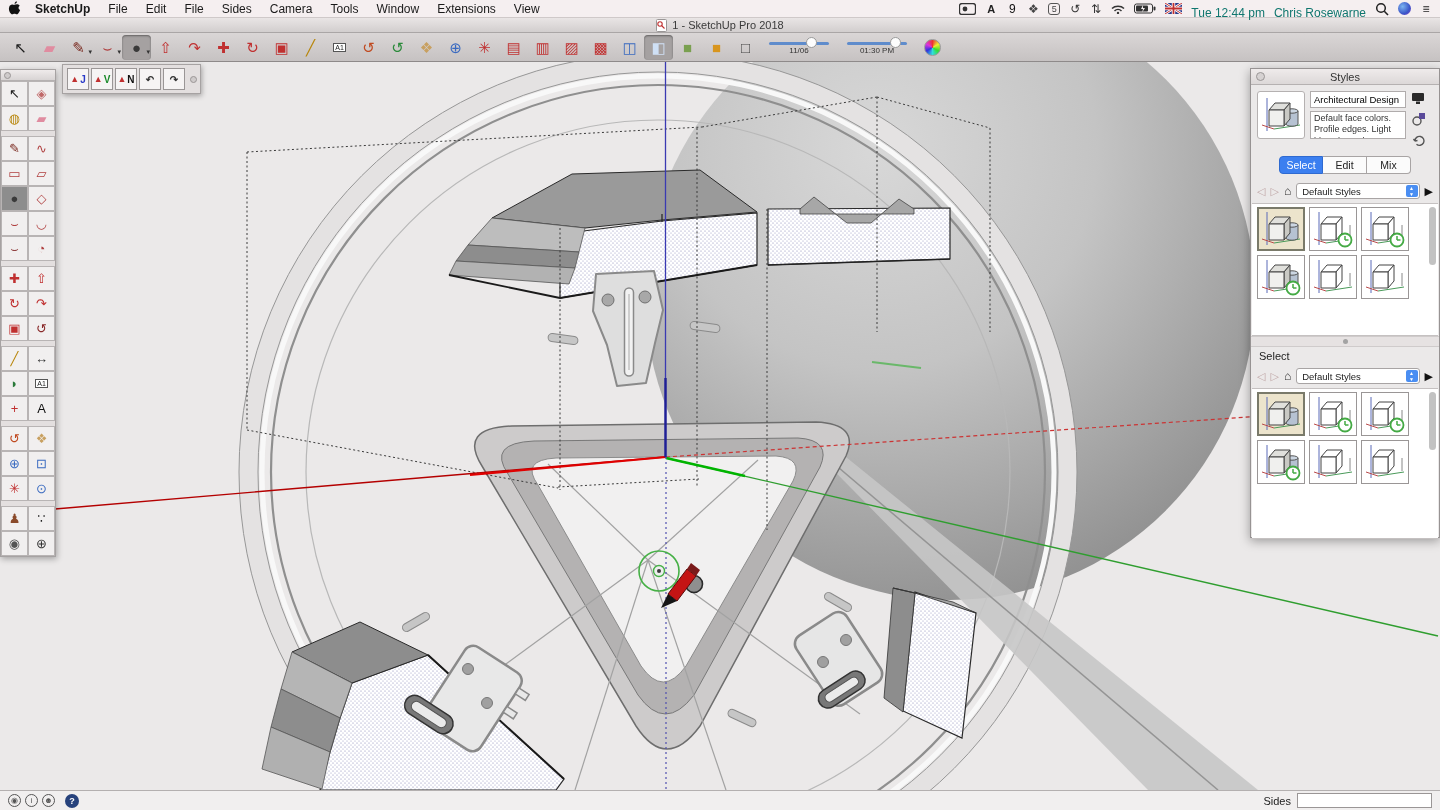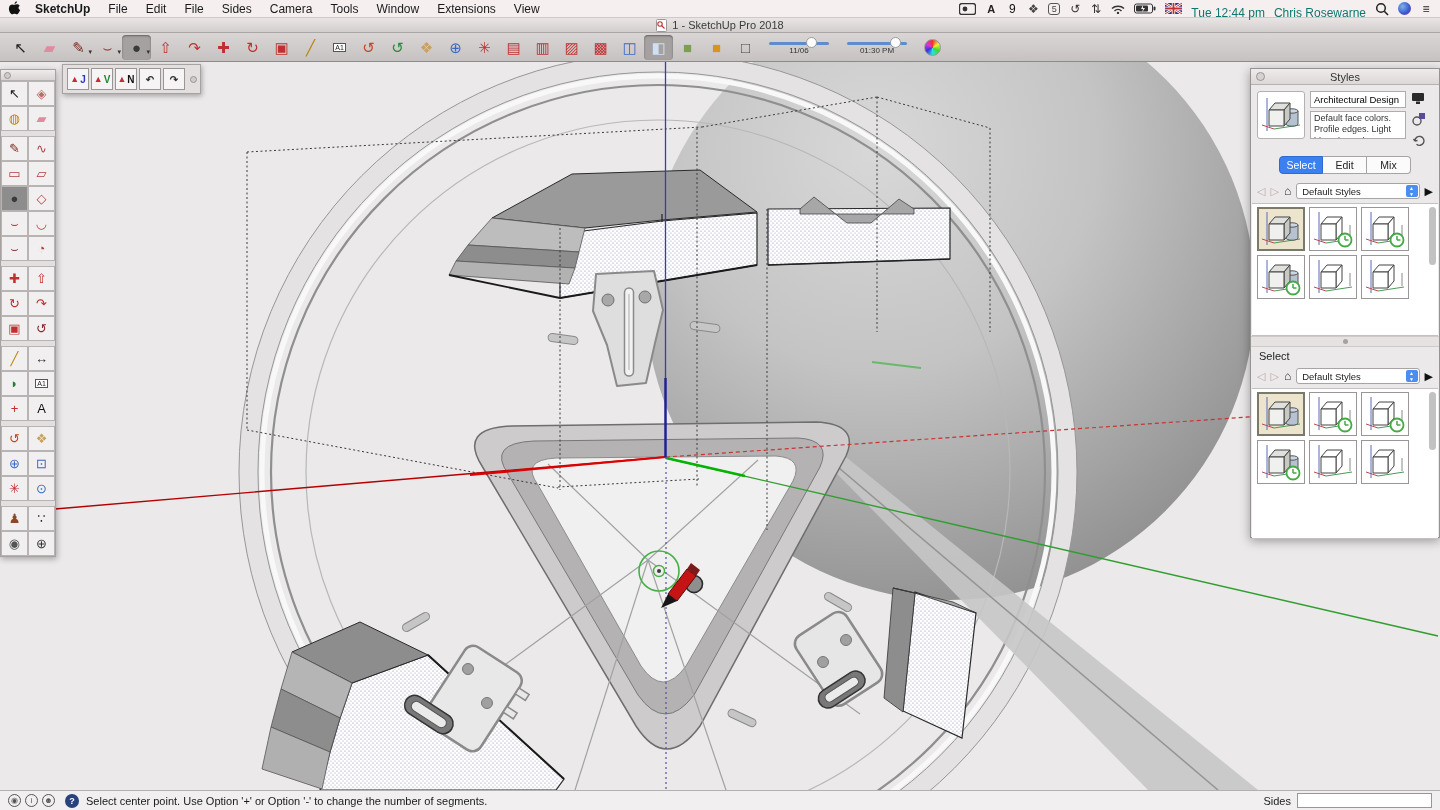--- a/index.html
+++ b/index.html
@@ -855,19 +855,18 @@
           <span class="g" style="color:#555555">◉</span>
         </span>
         <span class="sb-circ">
           <span class="g" style="color:#555555">i</span>
         </span>
         <span class="sb-circ">
           <span class="g" style="color:#555555">☻</span>
         </span>
       </span>
     <span class="sb-help">?</span>
-    <span class="sb-msg">Select center point. Use Option '+' or Option '-' to change the number of segments.</span>
     <span class="sb-right">
       <span>Sides</span>
       <input class="sb-sides-input" value="" style="">
     </span>
   </div>
 </div>
 
 </body></html>

